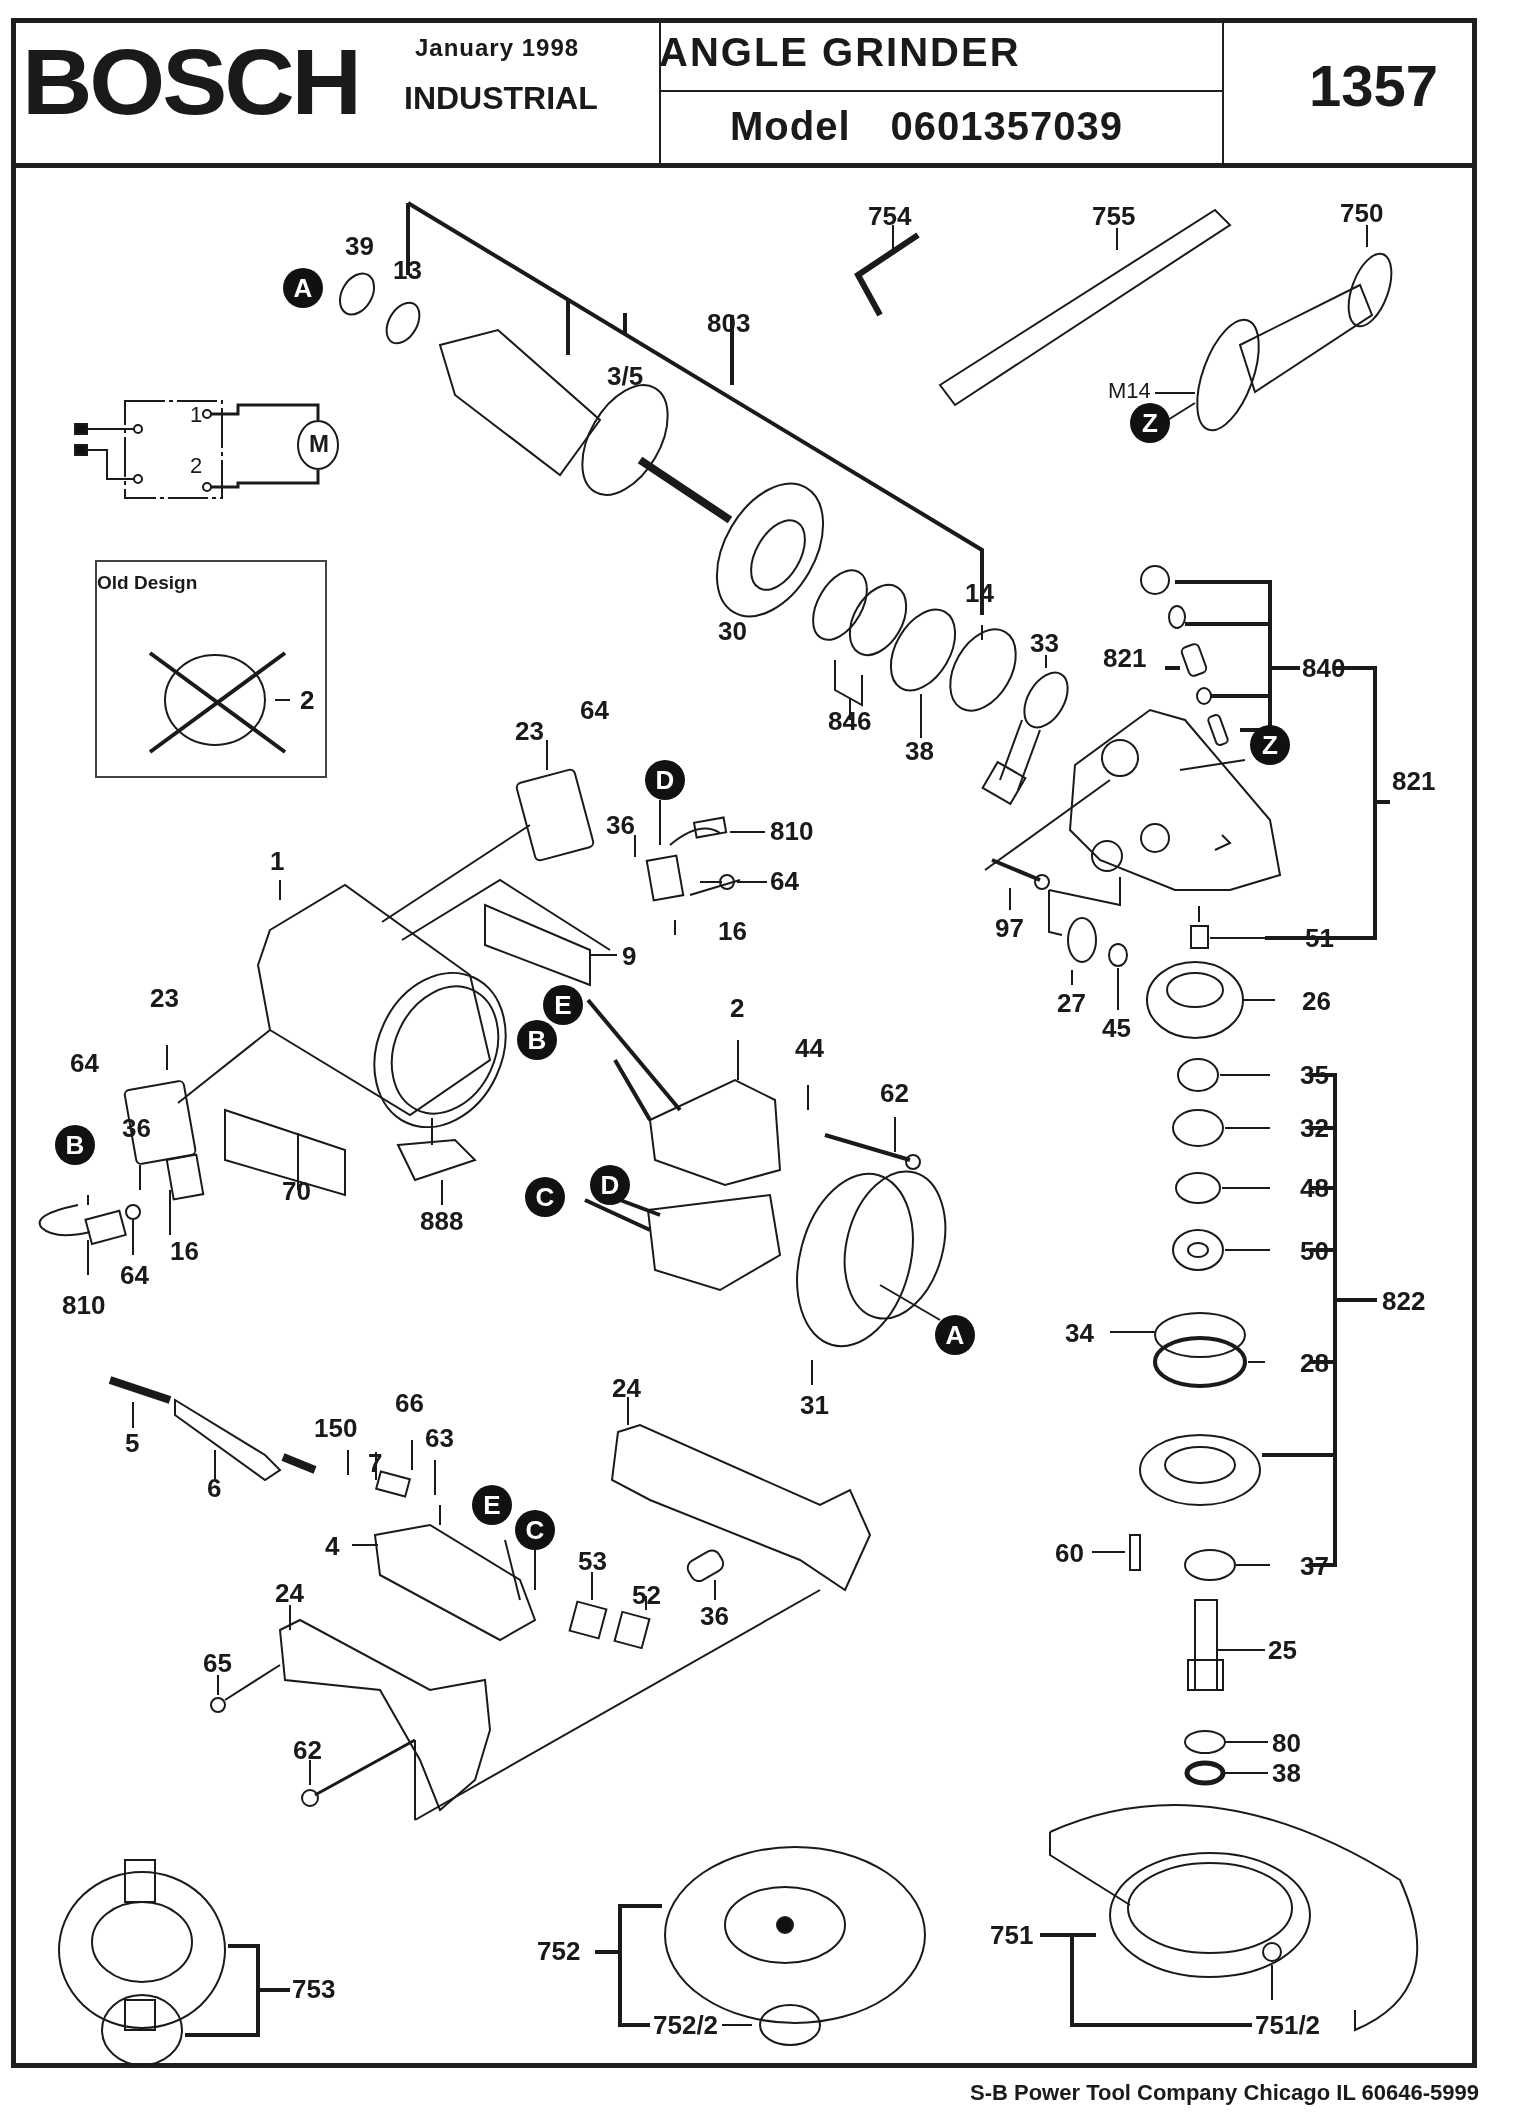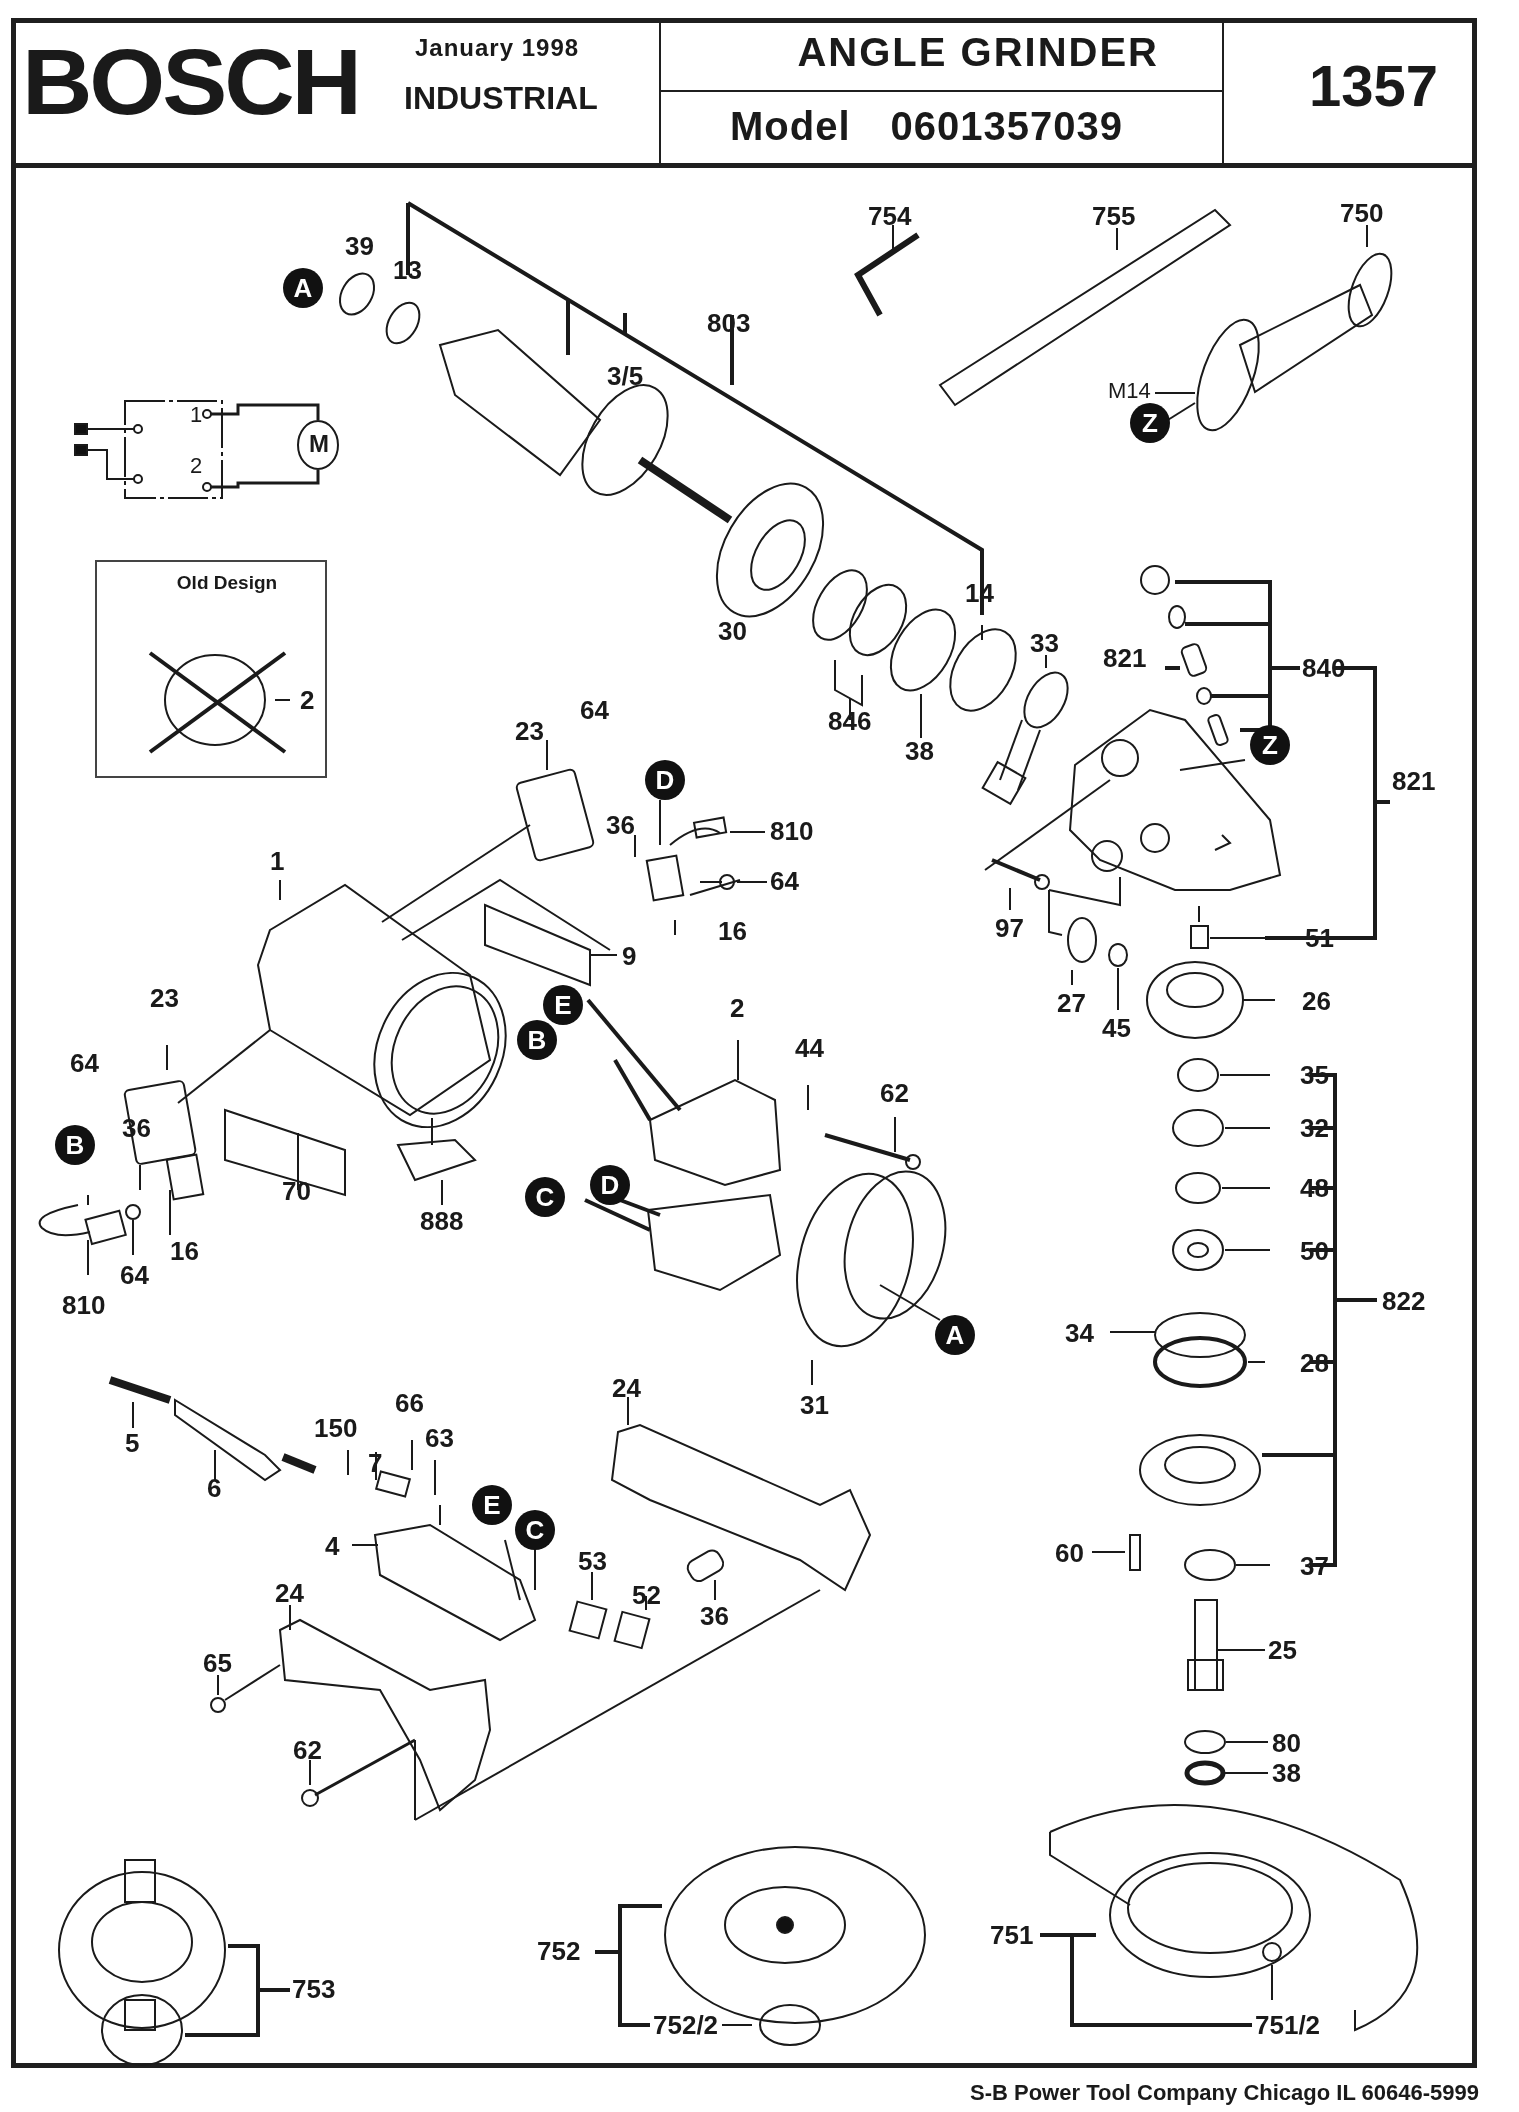--- a/index.html
+++ b/index.html
@@ -8,33 +8,33 @@
   .frame { position:absolute; left:11px; top:18px; width:1466px; height:2050px;
            border:5px solid #1f1f1f; box-sizing:border-box; }
   .hdr { position:absolute; left:11px; top:18px; width:1466px; height:150px;
          border-bottom:5px solid #1f1f1f; box-sizing:border-box; }
   .vdiv { position:absolute; top:18px; width:2px; height:150px; background:#1f1f1f; }
   .hdiv { position:absolute; left:659px; top:90px; width:563px; height:2px; background:#1f1f1f; }
   .brand { position:absolute; left:22px; top:36px; font-size:93px; font-weight:bold;
            letter-spacing:-3px; transform:scaleX(1.05); transform-origin:left top; line-height:1; }
   .date { position:absolute; left:415px; top:34px; font-size:24px; font-weight:bold; letter-spacing:1px; }
   .division { position:absolute; left:404px; top:80px; font-size:32px; font-weight:bold; }
-  .title { position:absolute; left:659px; top:30px; width:500px; text-align:right; font-size:40px; font-weight:bold; letter-spacing:2px; }
+  .title { position:absolute; left:659px; top:30px; width:500px; text-align:left; font-size:40px; font-weight:bold; letter-spacing:2px; }
   .model { position:absolute; left:730px; top:104px; font-size:40px; font-weight:bold; letter-spacing:1px; }
   .model .num { margin-left:40px; }
   .docnum { position:absolute; left:1222px; top:52px; width:303px; text-align:center; font-size:58px; font-weight:bold; }
   .footer { position:absolute; right:40px; top:2080px; font-size:22px; font-weight:bold; }
 
   .lbl { position:absolute; font-size:26px; font-weight:bold; line-height:1; white-space:nowrap; }
   .lbl.sm { font-size:22px; font-weight:normal; }
   .badge { position:absolute; width:40px; height:40px; border-radius:50%; background:#111;
            color:#fff; font-weight:bold; font-size:26px; text-align:center; line-height:40px; }
   svg.draw { position:absolute; left:0; top:0; width:1519px; height:2112px; pointer-events:none; }
   .olddesign { position:absolute; left:95px; top:560px; width:232px; height:218px; border:2px solid #444; box-sizing:border-box; }
-  .olddesign .t { position:absolute; left:16px; top:10px; width:100%; text-align:center; font-weight:bold; font-size:19px; }
+  .olddesign .t { position:absolute; left:0; top:10px; width:100%; font-weight:bold; font-size:19px; }
 </style>
 </head>
 <body>
 
 <div class="frame"></div>
 <div class="hdr"></div>
 <div class="vdiv" style="left:659px"></div>
 <div class="vdiv" style="left:1222px"></div>
 <div class="hdiv"></div>
 

